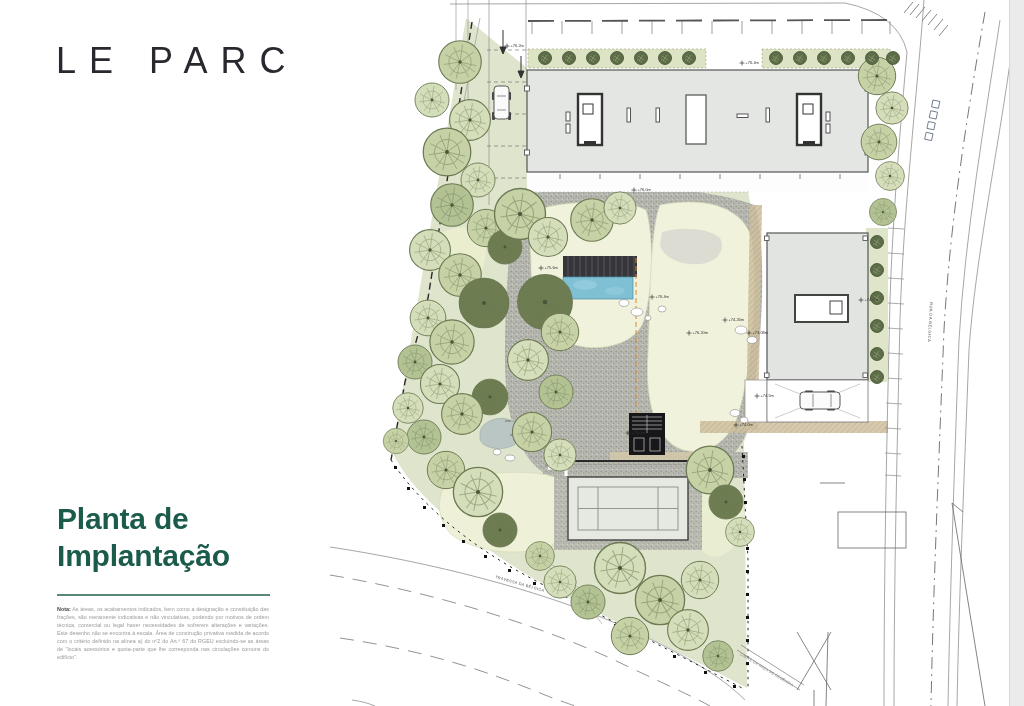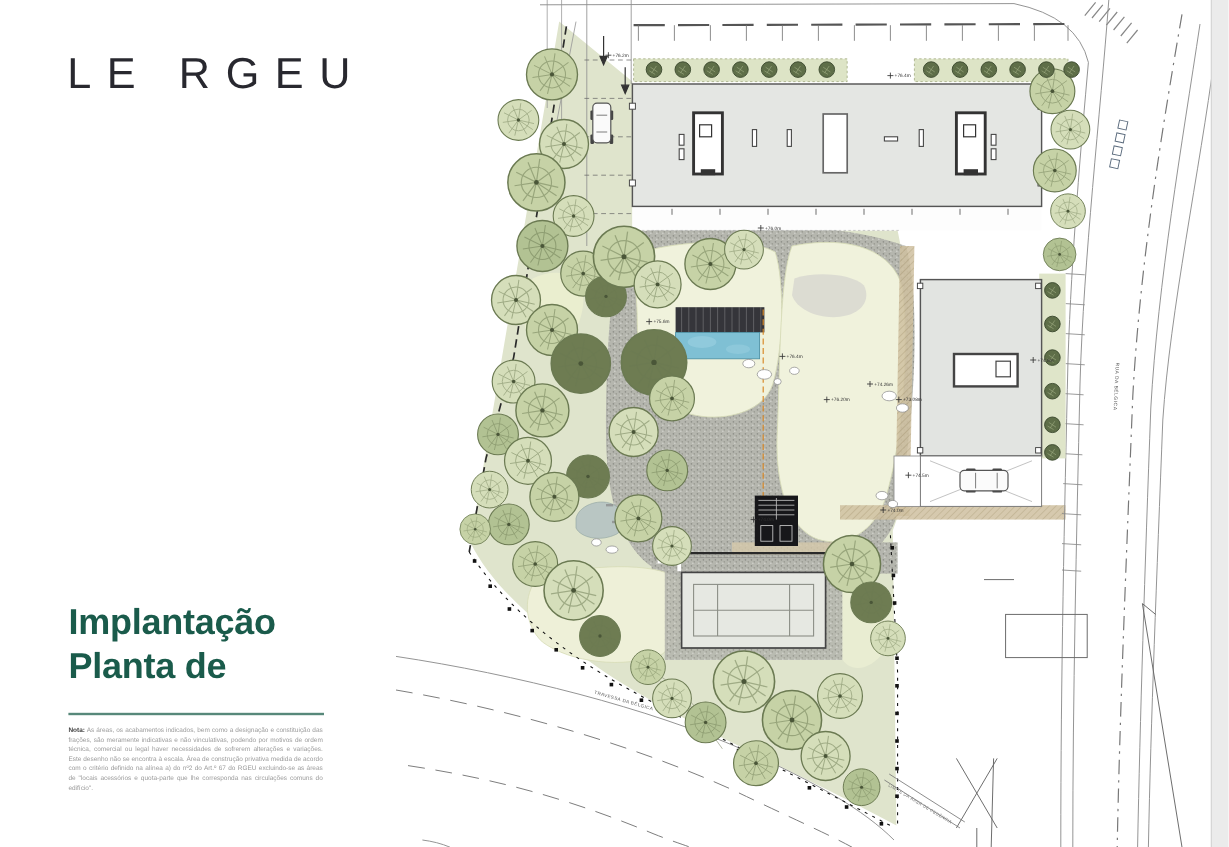--- a/index.html
+++ b/index.html
@@ -425,24 +425,24 @@
     </g>
 
     <g fill="#555">
       <text transform="translate(930 302) rotate(93)" font-size="4" letter-spacing="0.5">RUA DA BÉLGICA</text>
       <text transform="translate(495 578) rotate(16)" font-size="3.8" letter-spacing="0.4">TRAVESSA DA BÉLGICA</text>
       <text transform="translate(740 655) rotate(31)" font-size="3.6" letter-spacing="0.3" fill="#777">LIMITE DA ÁREA DE CEDÊNCIA</text>
     </g>
   </svg>
 
   <div>
-    <div class="logo">LE RGEU</div>
+    <div class="logo">LE PARC</div>
     <div class="panel-title">
+      <div>Planta de</div>
       <div>Implantação</div>
-      <div>Planta de</div>
     </div>
     <div class="divider"></div>
     <div class="note">
       <b>Nota:</b>
       <span>As áreas, os acabamentos indicados, bem como a designação e constituição das frações, são meramente indicativas e não vinculativas, podendo por motivos de ordem técnica, comercial ou legal haver necessidades de sofrerem alterações e variações. Este desenho não se encontra à escala. Área de construção privativa medida de acordo com o critério definido na alínea a) do nº2 do Art.º 67 do RGEU excluindo-se as áreas de "locais acessórios e quota-parte que lhe corresponda nas circulações comuns do edifício".</span>
     </div>
   </div>
 
   <div class="edge-band"></div>
 </div>

